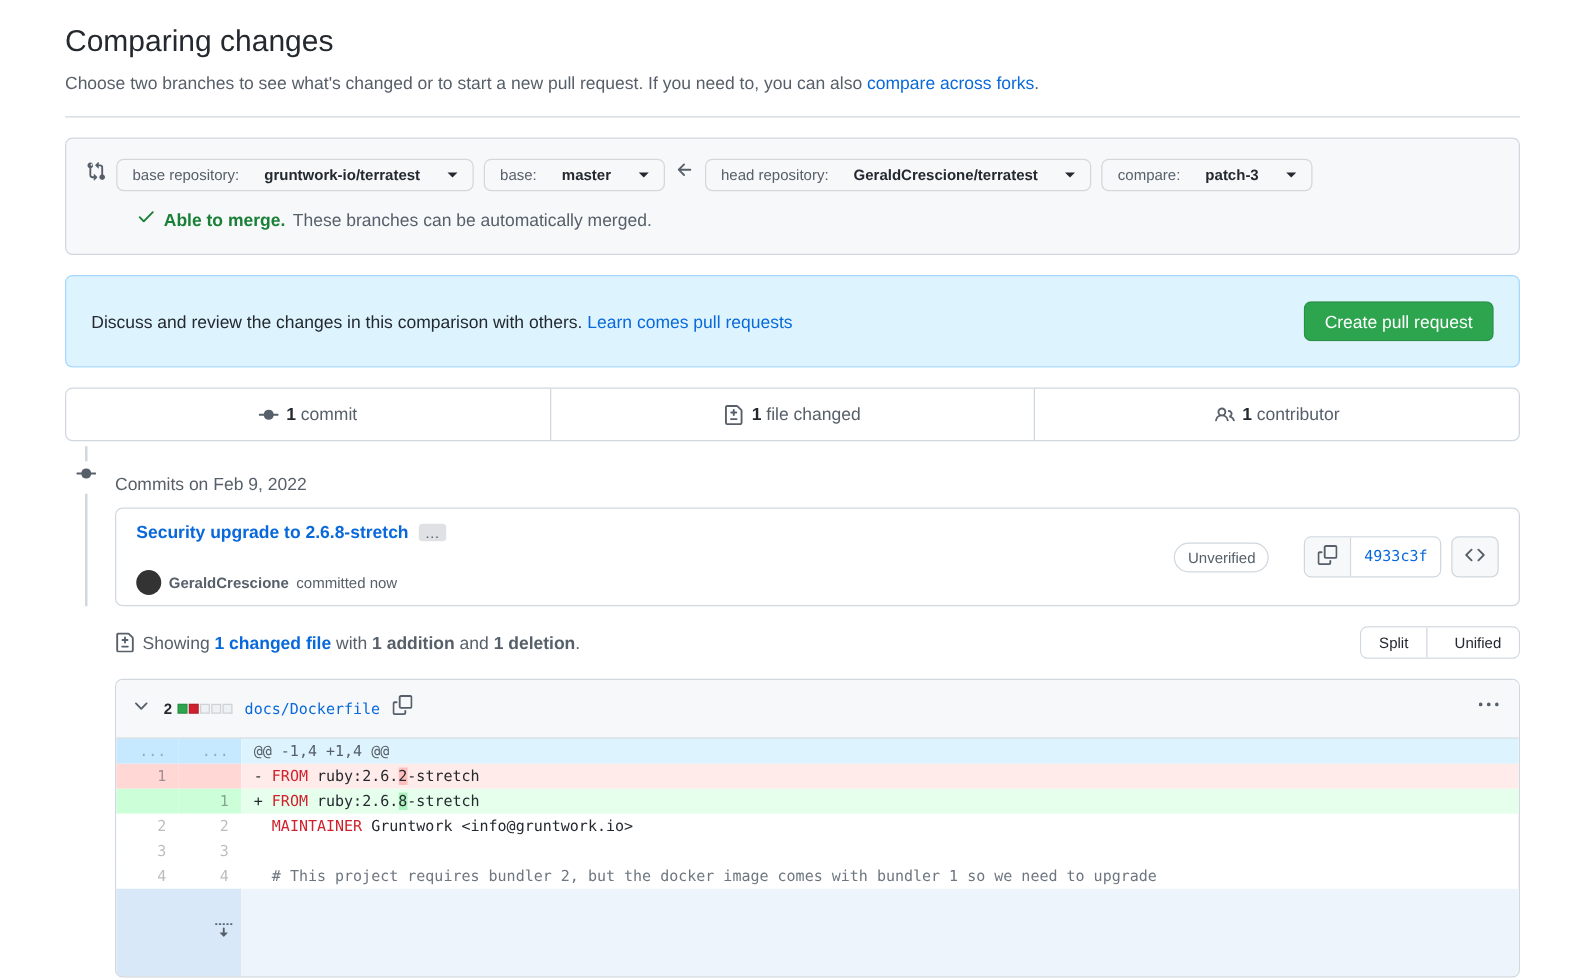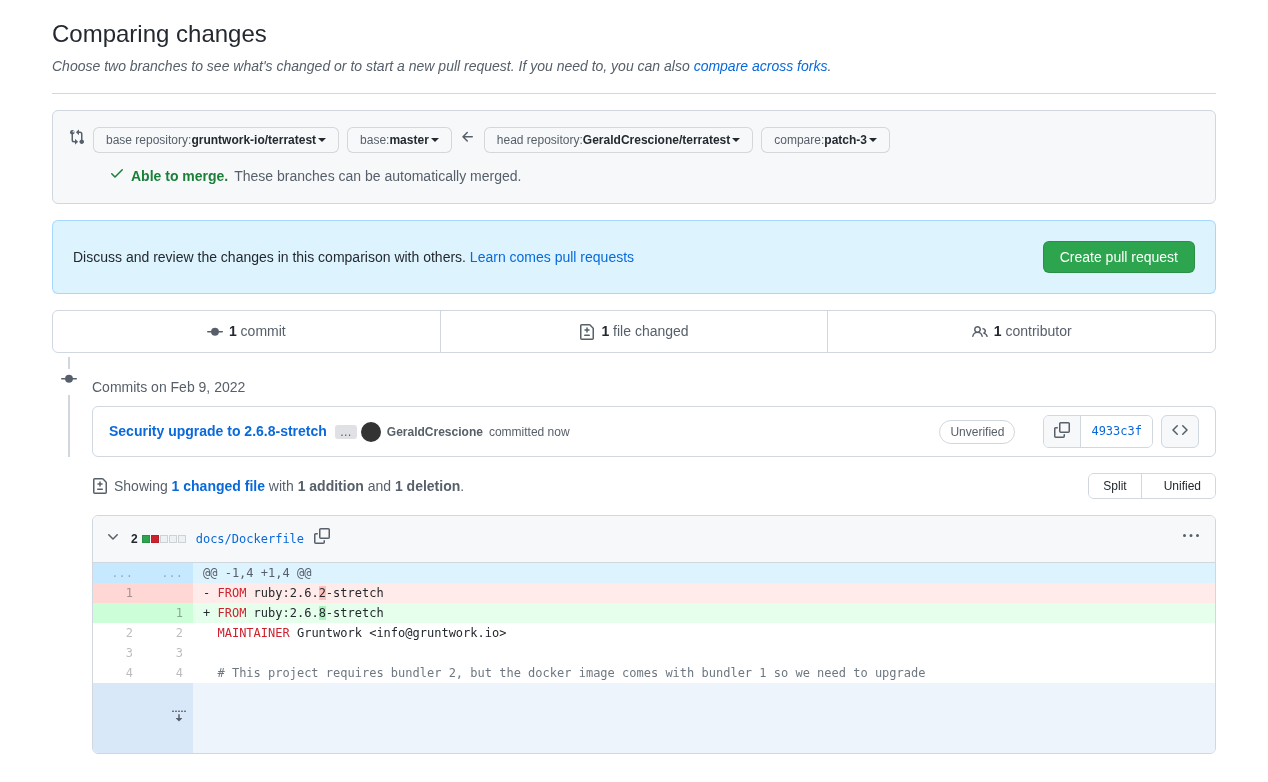--- a/index.html
+++ b/index.html
@@ -1,26 +1,26 @@
 <!DOCTYPE html>
 <html><head>
 <meta charset="utf-8">
 <style>
 * { box-sizing: border-box; margin: 0; padding: 0; }
 body { font-family: -apple-system, BlinkMacSystemFont, "Segoe UI", Helvetica, Arial, sans-serif; color: #24292f; background: #fff; font-size: 14px; line-height: 1.5; }
 .container { max-width: 1216px; margin: 0 auto; padding: 16px 26px; }
 h1 { font-size: 24px; font-weight: 400; margin-bottom: 4px; }
-.subtitle { color: #57606a; margin-bottom: 16px; font-style: italic; }
+.subtitle { color: #57606a; margin-bottom: 16px; }
 a { color: #0969da; text-decoration: none; }
 hr { border: none; border-top: 1px solid #d0d7de; margin-bottom: 16px; }
 
 .range-editor { border: 1px solid #d0d7de; border-radius: 6px; padding: 16px; margin-bottom: 16px; background: #f6f8fa; }
 .range-row { display: flex; align-items: center; gap: 8px; margin-bottom: 12px; }
 .compare-icon { color: #57606a; }
-.btn-secondary { background: #f6f8fa; border: 1px solid rgba(27,31,36,0.15); border-radius: 6px; padding: 5px 12px; font-size: 12px; color: #24292f; cursor: pointer; display: inline-flex; align-items: center; gap: 0; justify-content: flex-end; }
+.btn-secondary { background: #f6f8fa; border: 1px solid rgba(27,31,36,0.15); border-radius: 6px; padding: 5px 12px; font-size: 12px; color: #24292f; cursor: pointer; display: inline-flex; align-items: center; gap: 20px; justify-content: flex-end; }
 .btn-secondary .label { color: #57606a; }
 .btn-secondary .value { font-weight: 600; color: #24292f; }
 .caret { display: inline-block; width: 0; height: 0; border-left: 4px solid transparent; border-right: 4px solid transparent; border-top: 4px solid currentColor; vertical-align: middle; margin-left: 2px; }
 .arrow-left { color: #57606a; font-size: 16px; }
 
 .merge-status { display: flex; align-items: center; gap: 6px; padding-left: 40px; }
 .check-icon { color: #1a7f37; }
 .merge-ok { color: #1a7f37; font-weight: 700; }
 .merge-text { color: #57606a; }
 
@@ -32,21 +32,21 @@
 .stat + .stat { border-left: 1px solid #d0d7de; }
 .stat strong { color: #24292f; }
 .stat svg { color: #57606a; }
 
 .timeline { position: relative; margin-left: 16px; }
 .timeline::before { content: ''; position: absolute; left: 0; top: -12px; bottom: 0; width: 2px; background: #d0d7de; }
 .timeline-marker { position: absolute; left: -7px; background: #fff; padding: 2px 0; }
 .commits-date { color: #57606a; padding: 8px 0 8px 24px; }
 
 .commit-row { border: 1px solid #d0d7de; border-radius: 6px; padding: 8px 16px; margin-left: 24px; display: flex; justify-content: space-between; align-items: center; background: #fff; margin-bottom: 16px; }
-.commit-left { display: flex; flex-direction: row; gap: 4px; }
+.commit-left { display: flex; flex-direction: column; gap: 20px; }
 .commit-title-row { display: flex; align-items: center; gap: 8px; }
 .commit-title { font-weight: 600; }
 .ellipsis-btn { background: #dfe1e4; border: none; border-radius: 3px; padding: 0 5px; cursor: pointer; color: #57606a; font-size: 12px; line-height: 12px; height: 14px; }
 .commit-meta { display: flex; align-items: center; gap: 6px; color: #57606a; font-size: 12px; }
 .avatar { width: 20px; height: 20px; border-radius: 50%; background: #333; display: inline-block; }
 .commit-author { color: #57606a; font-weight: 600; }
 .commit-right { display: flex; align-items: center; gap: 8px; }
 .badge-unverified { border: 1px solid #d0d7de; border-radius: 2em; padding: 2px 10px; font-size: 12px; color: #57606a; }
 .btn-group-sha { display: flex; border: 1px solid #d0d7de; border-radius: 6px; overflow: hidden; margin-left: 20px; }
 .btn-copy { padding: 6px 10px; background: #f6f8fa; border: none; cursor: pointer; color: #57606a; border-right: 1px solid #d0d7de; }

